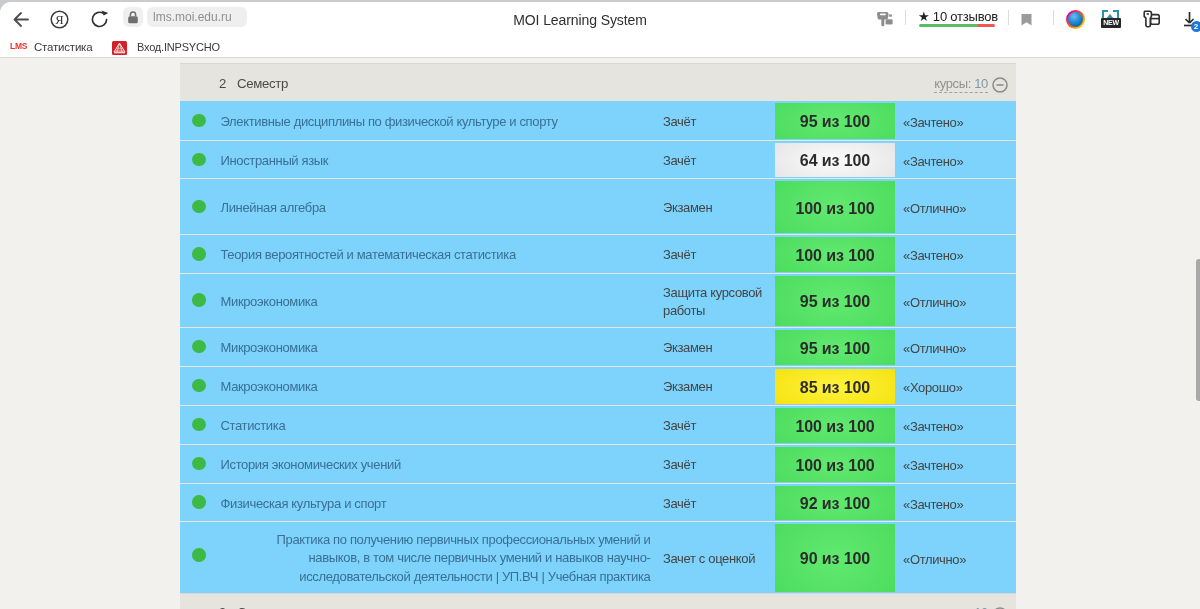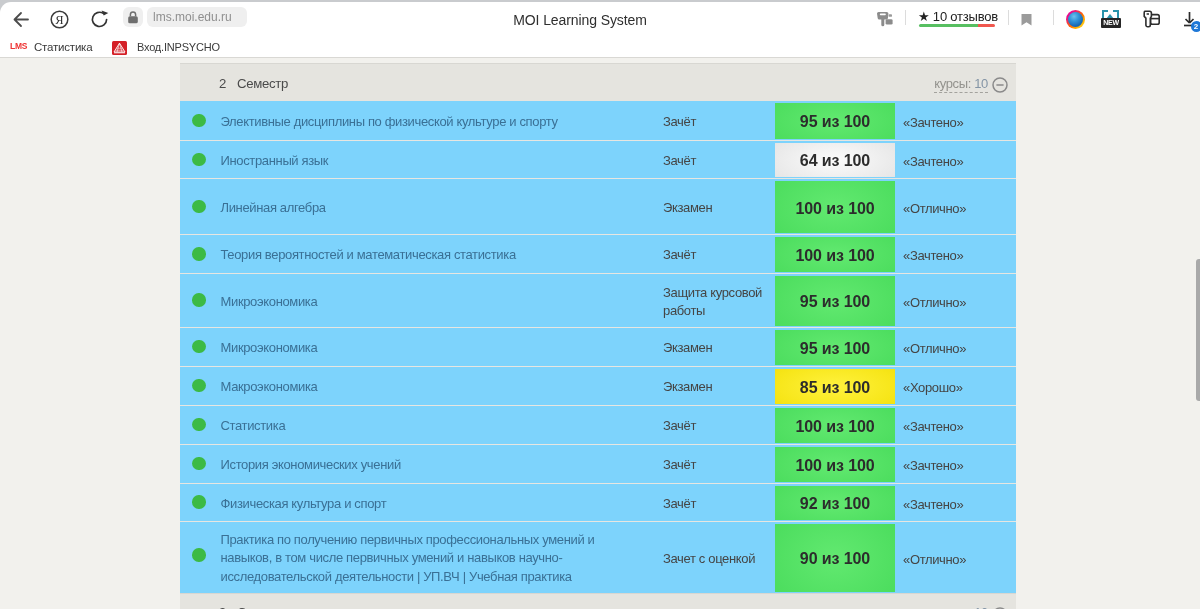--- a/index.html
+++ b/index.html
@@ -214,21 +214,21 @@
     <span class="dot2"></span>
     <span class="ttl">Физическая культура и спорт</span>
     <span class="typ">Зачёт</span>
     <div class="bdg g">
           <span>92 из 100</span>
         </div>
     <span class="grd">«Зачтено»</span>
   </div>
   <div class="row" style="height:72.5px">
     <span class="dot2" style="margin-top:-9.25px"></span>
-    <span class="ttl" style="width:430px;white-space:nowrap;">Практика по получению первичных профессиональных умений и<br>навыков, в том числе первичных умений и навыков научно-<br>исследовательской деятельности | УП.ВЧ | Учебная практика</span>
+    <span class="ttl" style="width:430px;white-space:nowrap;text-align:right;">Практика по получению первичных профессиональных умений и<br>навыков, в том числе первичных умений и навыков научно-<br>исследовательской деятельности | УП.ВЧ | Учебная практика</span>
     <span class="typ">Зачет с оценкой</span>
     <div class="bdg g">
           <span>90 из 100</span>
         </div>
     <span class="grd">«Отлично»</span>
   </div>
   <div class="semhdr" id="h3" style="height:33.5px">
     <span class="num">3</span>
         <span class="nm">Семестр</span>
     <span class="kursy">курсы: <b>10</b></span>

